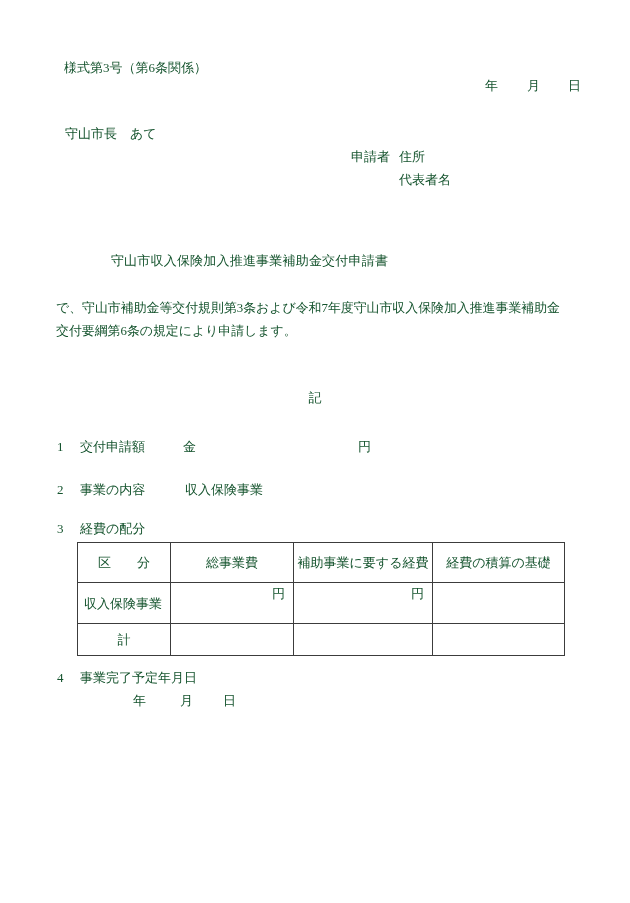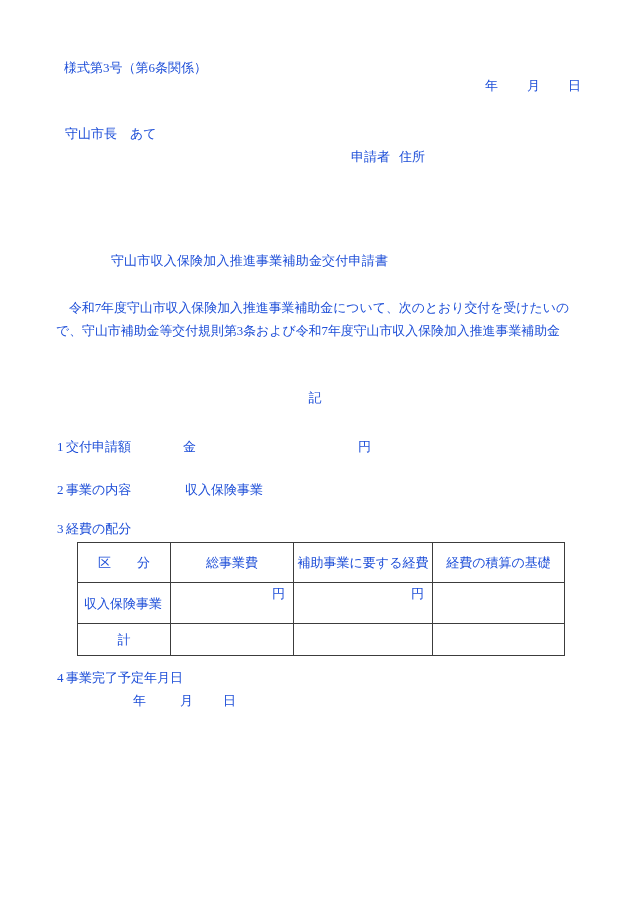--- a/index.html
+++ b/index.html
@@ -1,21 +1,21 @@
 <!DOCTYPE html>
 <html><head>
 <meta charset="utf-8">
 <style>
   html, body { margin: 0; padding: 0; background: #ffffff; }
   .page {
     position: relative;
     width: 630px;
     height: 903px;
     background: #ffffff;
-    color: #1d4ed8;
+    color: #14532d;
     font-family: "Liberation Serif", "DejaVu Serif", serif;
     font-size: 13px;
     line-height: 1;
     overflow: hidden;
   }
   .abs { position: absolute; white-space: nowrap; }
 
   .form-number { left: 64px; top: 61px; }
   .date-row { left: 0; top: 79px; width: 630px; height: 16px; }
   .date-row .yy { position: absolute; left: 485px; }
@@ -39,21 +39,21 @@
 
   .ki { left: 0; top: 391px; width: 630px; text-align: center; }
 
   .item { left: 0; width: 630px; height: 16px; }
   .item-1 { top: 440px; }
   .item-2 { top: 483px; }
   .item-3 { top: 522px; }
   .item-4 { top: 671px; }
   .item-4-date { top: 694px; }
   .item .no { position: absolute; left: 57px; }
-  .item .label { position: absolute; left: 66px; text-align: right; }
+  .item .label { position: absolute; left: 80px; text-align: right; }
   .item .kin { position: absolute; left: 183px; }
   .item .yen { position: absolute; left: 358px; }
   .item .value { position: absolute; left: 185px; }
   .item-4-date .yy { position: absolute; left: 133px; }
   .item-4-date .mm { position: absolute; left: 180px; }
   .item-4-date .dd { position: absolute; left: 223px; }
 
   table.cost-table {
     position: absolute; left: 77px; top: 542px;
     border-collapse: collapse; table-layout: fixed;
@@ -87,27 +87,30 @@
     <span class="mm">月</span>
     <span class="dd">日</span>
   </div>
 
   <div class="abs addressee">守山市長　あて</div>
 
   <div class="abs applicant">
     <div class="app-row">
       <span class="app-label">申請者</span><span>住所</span>
     </div>
+    <div class="app-row">
+      <span class="app-label"></span><span>代表者名</span>
+    </div>
   </div>
 
   <h1 class="abs doc-title">守山市収入保険加入推進事業補助金交付申請書</h1>
 
   <div class="abs body-text">
-    <div>　令和7年度守山市収入保険加入推進事業補助金について、次のとおり交付を受けたいの</div>
     <div>で、守山市補助金等交付規則第3条および令和7年度守山市収入保険加入推進事業補助金</div>
+    <div>交付要綱第6条の規定により申請します。</div>
   </div>
 
   <div class="abs ki">記</div>
 
   <div class="abs item item-1">
     <span class="no">1</span>
     <span class="label">交付申請額</span>
     <span class="kin">金</span>
     <span class="yen">円</span>
   </div>

